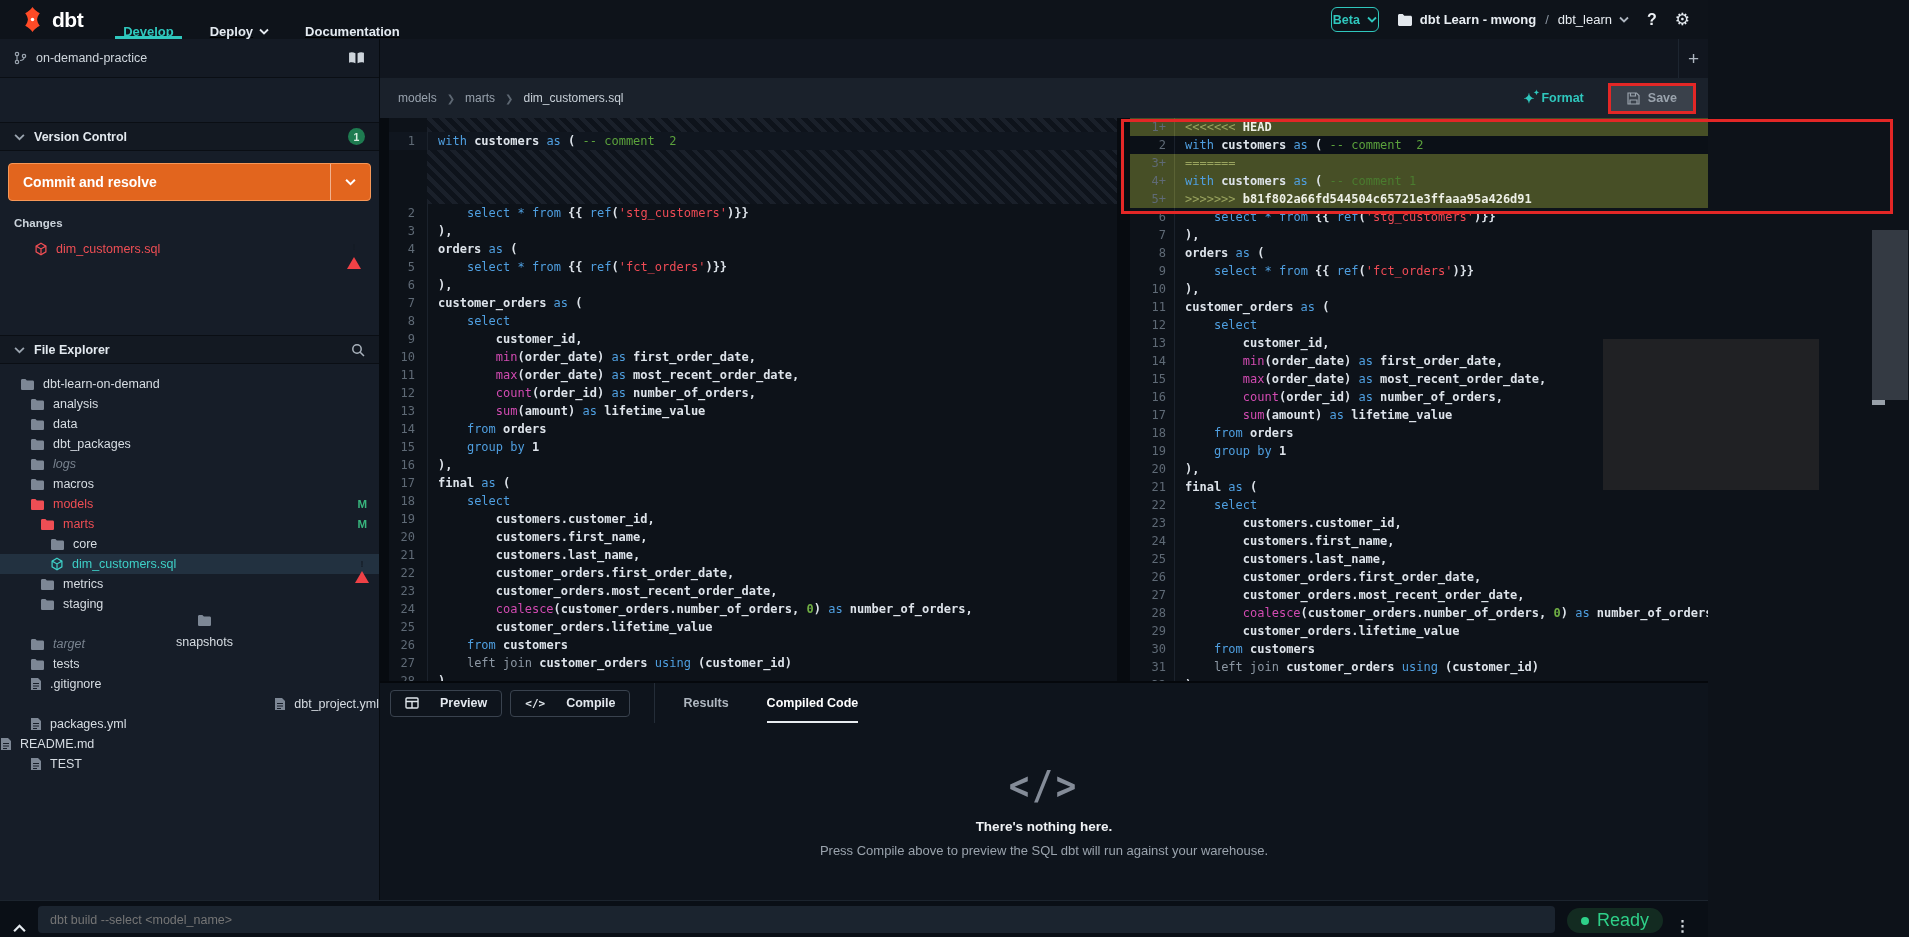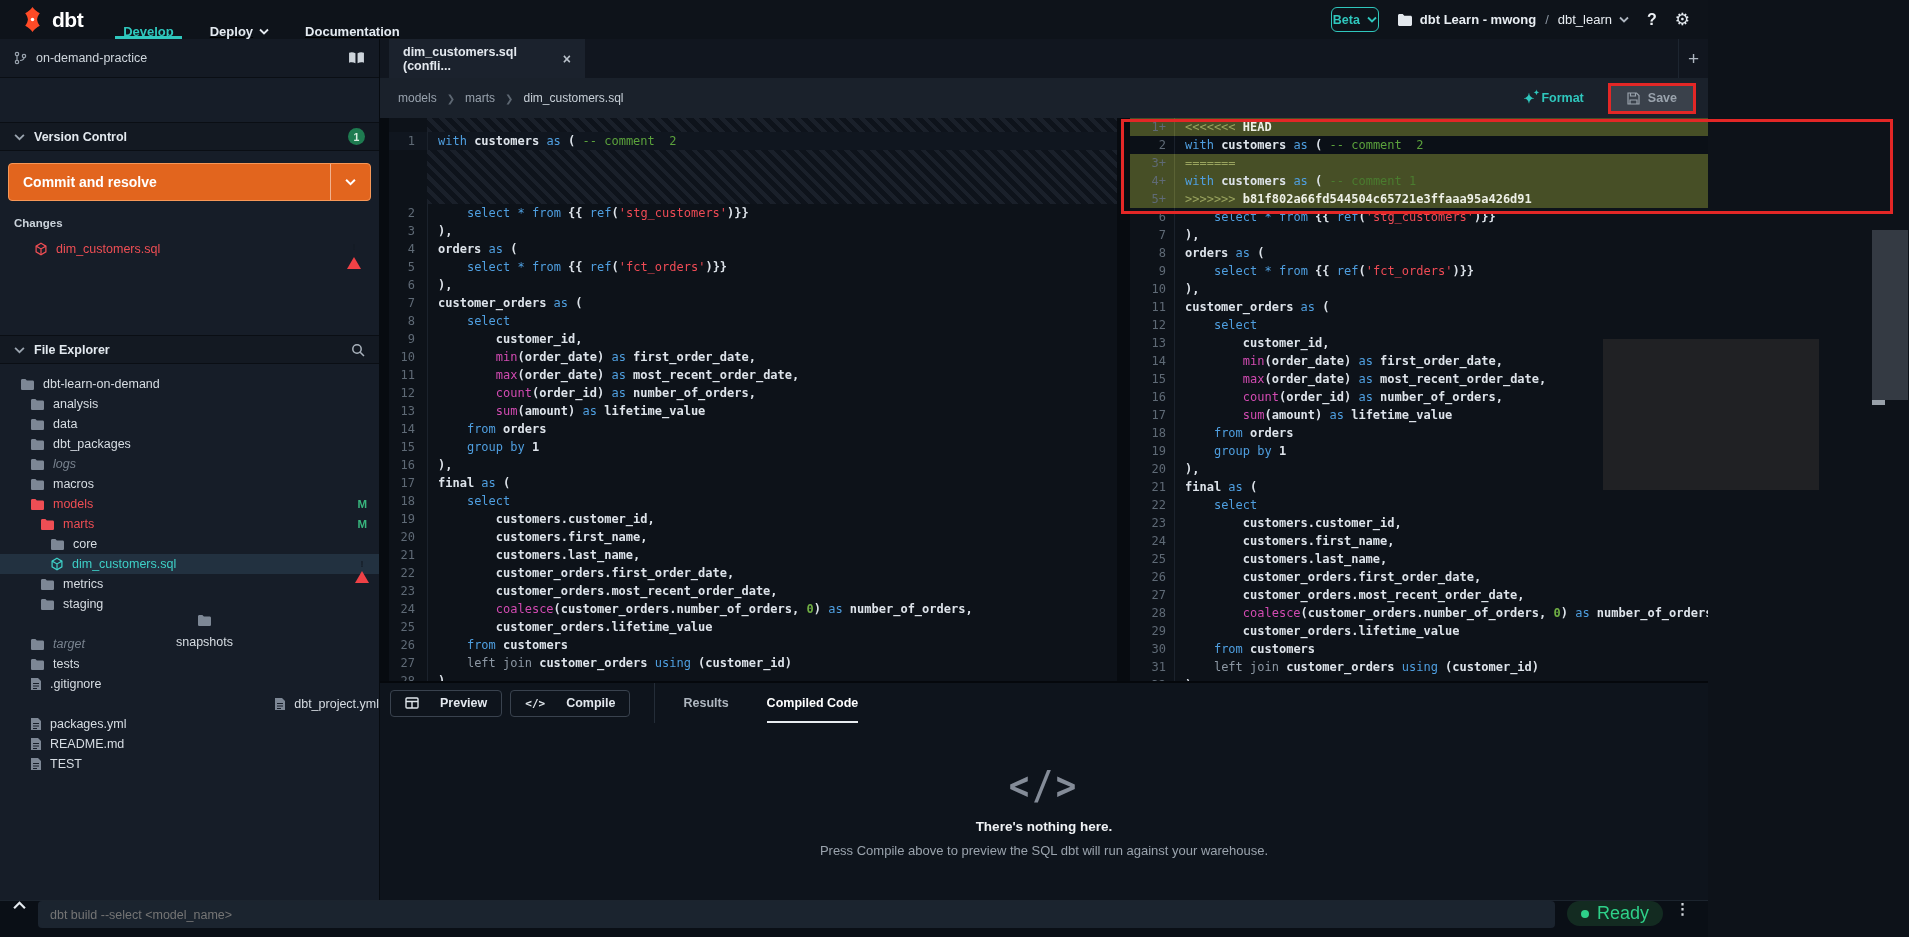--- a/index.html
+++ b/index.html
@@ -139,21 +139,21 @@
   .bp-tab.active { color:#fff; }
   .bp-tab.active::after { content:""; position:absolute; left:0; right:0; bottom:0; height:2px; background:#e8ecf0; }
   .bp-empty { flex:1; display:flex; flex-direction:column; align-items:center; padding-top:42px; }
   .empty-icon { color:#848c98; font-weight:bold; font-size:34px; letter-spacing:3px;
                 font-family:"DejaVu Sans Mono",monospace; transform:scaleY(1.15); }
   .empty-title { margin-top:14px; color:#f0f3f6; font-size:13.5px; font-weight:bold; }
   .empty-sub { margin-top:9px; color:#9aa3ad; font-size:13px; }
 
   
   .commandbar { height:37px; background:#0a0f16; border-top:1px solid #1c242e; display:flex;
-                align-items:flex-start; padding:0 10px 16px 0; flex-shrink:0; }
+                align-items:flex-end; padding:0 10px 4px 0; flex-shrink:0; }
   .cb-chev { width:38px; display:flex; align-items:center; justify-content:center; color:#e6ebf0; cursor:pointer; }
   .cb-input { flex:1; height:27px; background:#1b242f; border:none; border-radius:4px;
               padding:0 12px; color:#99a4b0; font-size:12.5px; outline:none; }
   .ready-pill { margin-left:12px; display:flex; align-items:center; gap:8px; height:25px;
                 padding:0 14px; border-radius:13px; background:#132b21; cursor:pointer; }
   .ready-dot { width:8px; height:8px; border-radius:50%; background:#2ed089; }
   .ready-label { color:#2ed089; font-size:18px; }
   .kebab { margin:0 8px 0 12px; color:#d2d7dd; font-size:15px; font-weight:bold; cursor:pointer;
            letter-spacing:0; line-height:1; }
 </style>
@@ -426,21 +426,21 @@
           </div>
           <div class="tree-row" style="padding-left: 30px;">
             <span class="ticon">
               <svg width="12" height="14" viewBox="0 0 12 14">
                 <path fill="currentColor" d="M1 1h7l3 3v9H1z"></path>
                 <path fill="#161d28" d="M3 6h6v1H3zm0 2.5h6v1H3zm0 2.5h4v1H3z"></path>
               </svg>
             </span>
             <span class="tlabel">packages.yml</span>
           </div>
-          <div class="tree-row" style="padding-left: 30px;">
+          <div class="tree-row" style="">
             <span class="ticon">
               <svg width="12" height="14" viewBox="0 0 12 14">
                 <path fill="currentColor" d="M1 1h7l3 3v9H1z"></path>
                 <path fill="#161d28" d="M3 6h6v1H3zm0 2.5h6v1H3zm0 2.5h4v1H3z"></path>
               </svg>
             </span>
             <span class="tlabel">README.md</span>
           </div>
           <div class="tree-row" style="padding-left: 30px;">
             <span class="ticon">
@@ -449,24 +449,20 @@
                 <path fill="#161d28" d="M3 6h6v1H3zm0 2.5h6v1H3zm0 2.5h4v1H3z"></path>
               </svg>
             </span>
             <span class="tlabel">TEST</span>
           </div>
         </div>
     </aside>
 
     <div class="content">
       <div class="tabbar">
-        <div class="tab">
-          <span>dim_customers.sql (confli...</span>
-          <span class="tab-close">×</span>
-        </div>
         <div class="newtab">+</div>
       </div>
       <div class="toolbar">
         <div class="breadcrumb">
           <span>models</span>
           <span class="bc-sep">❯</span>
           <span>marts</span>
           <span class="bc-sep">❯</span>
           <span class="bc-last">dim_customers.sql</span>
         </div>

